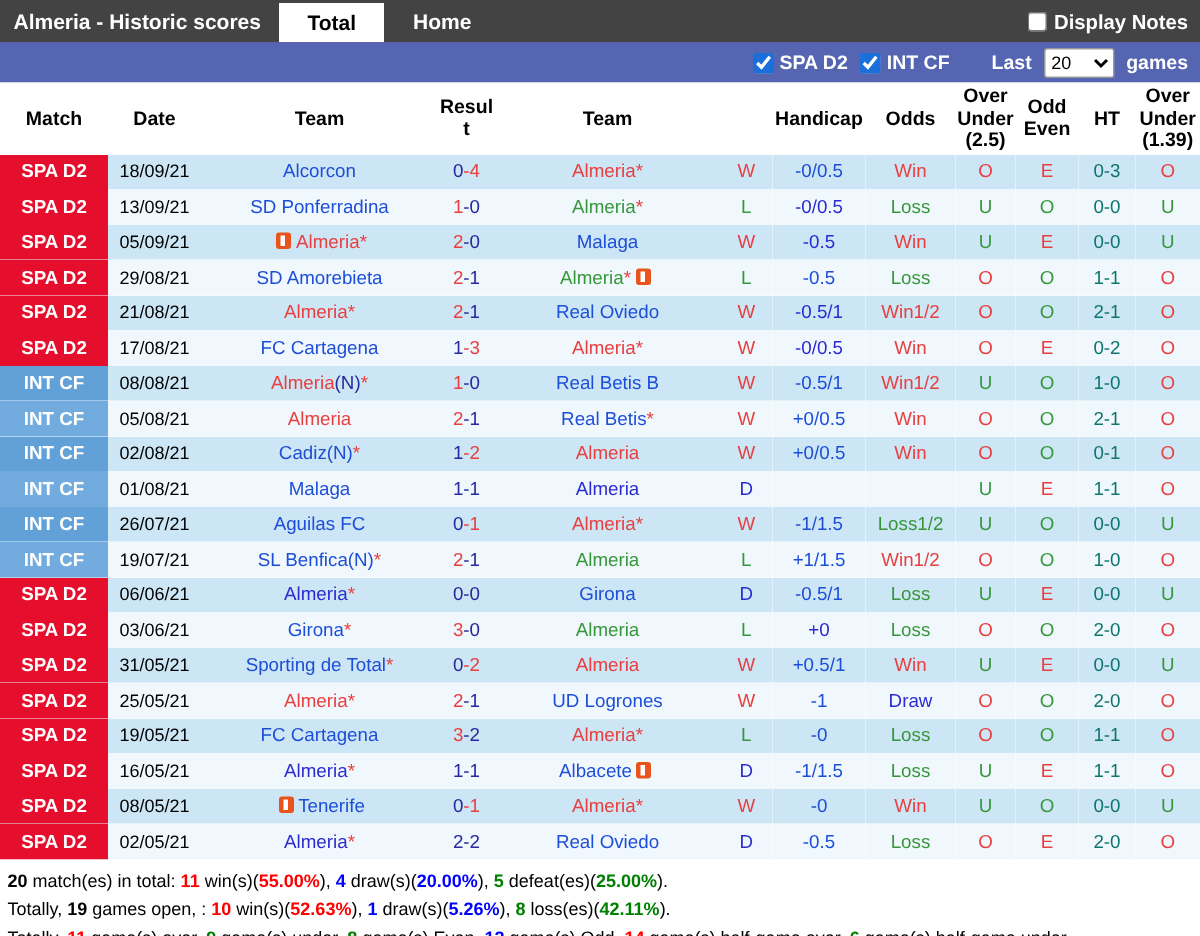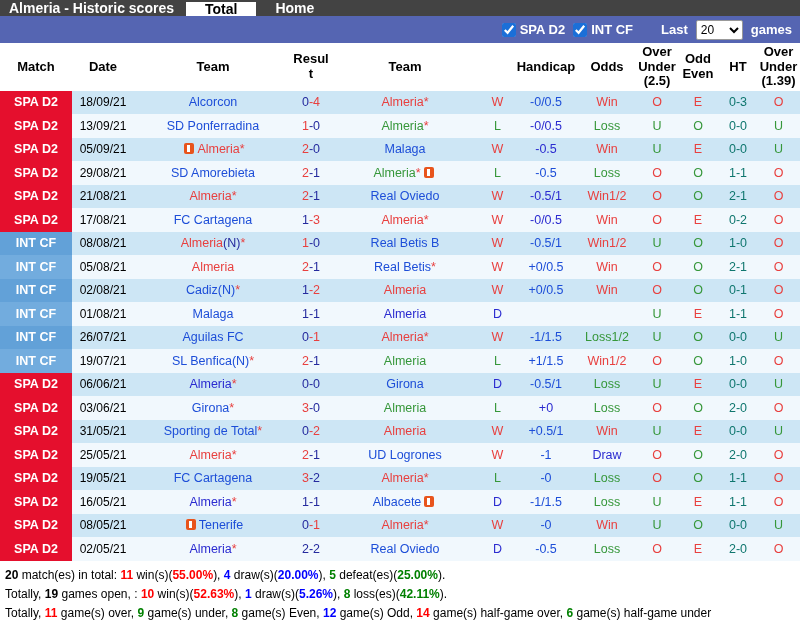--- a/index.html
+++ b/index.html
@@ -1,19 +1,19 @@
 <!DOCTYPE html>
 <html><head>
 <meta charset="utf-8">
 <style>
   html,body{margin:0;padding:0;background:#fff}
   body{width:800px;height:624px;overflow:hidden;font-family:"Liberation Sans",sans-serif;-webkit-font-smoothing:antialiased}
 
   
-  .tabbar{height:16px;background:#434343;display:flex;align-items:stretch;color:#fff;font-size:14px;font-weight:bold}
+  .tabbar{height:28px;background:#434343;display:flex;align-items:stretch;color:#fff;font-size:14px;font-weight:bold}
   .tabbar .title{align-self:center;padding:0 12px 0 9px;white-space:nowrap}
   .tab{display:flex;align-items:center;padding:0 19px;cursor:pointer}
   .tab.active{background:#fff;color:#000;margin-top:2px}
   .tab.plain{}
   .display-notes{margin-left:auto;display:flex;align-items:center;gap:5px;padding-right:8px;font-size:13.5px;cursor:pointer}
   .display-notes input{width:13px;height:13px;margin:0}
 
   
   .filterbar{height:27px;background:#5565b2;display:flex;align-items:center;justify-content:flex-end;gap:8px;color:#fff;font-size:13px;font-weight:bold;padding-right:8px}
   .filterbar label{display:flex;align-items:center;gap:4px;cursor:pointer}
@@ -52,20 +52,24 @@
   .footer [data-color="green"]{color:#008000}
   .footer [data-color="black"]{color:#000}
 </style>
 </head>
 <body>
 
 <div class="tabbar">
   <span class="title">Almeria - Historic scores</span>
   <span class="tab active">Total</span>
   <span class="tab plain">Home</span>
+  <label class="display-notes">
+    <input type="checkbox" style="">
+    <span>Display Notes</span>
+  </label>
 </div>
 
 <div class="filterbar">
   <label>
     <input type="checkbox" checked="" style="">
     <span>SPA D2</span>
   </label>
   <label>
     <input type="checkbox" checked="" style="">
     <span>INT CF</span>

